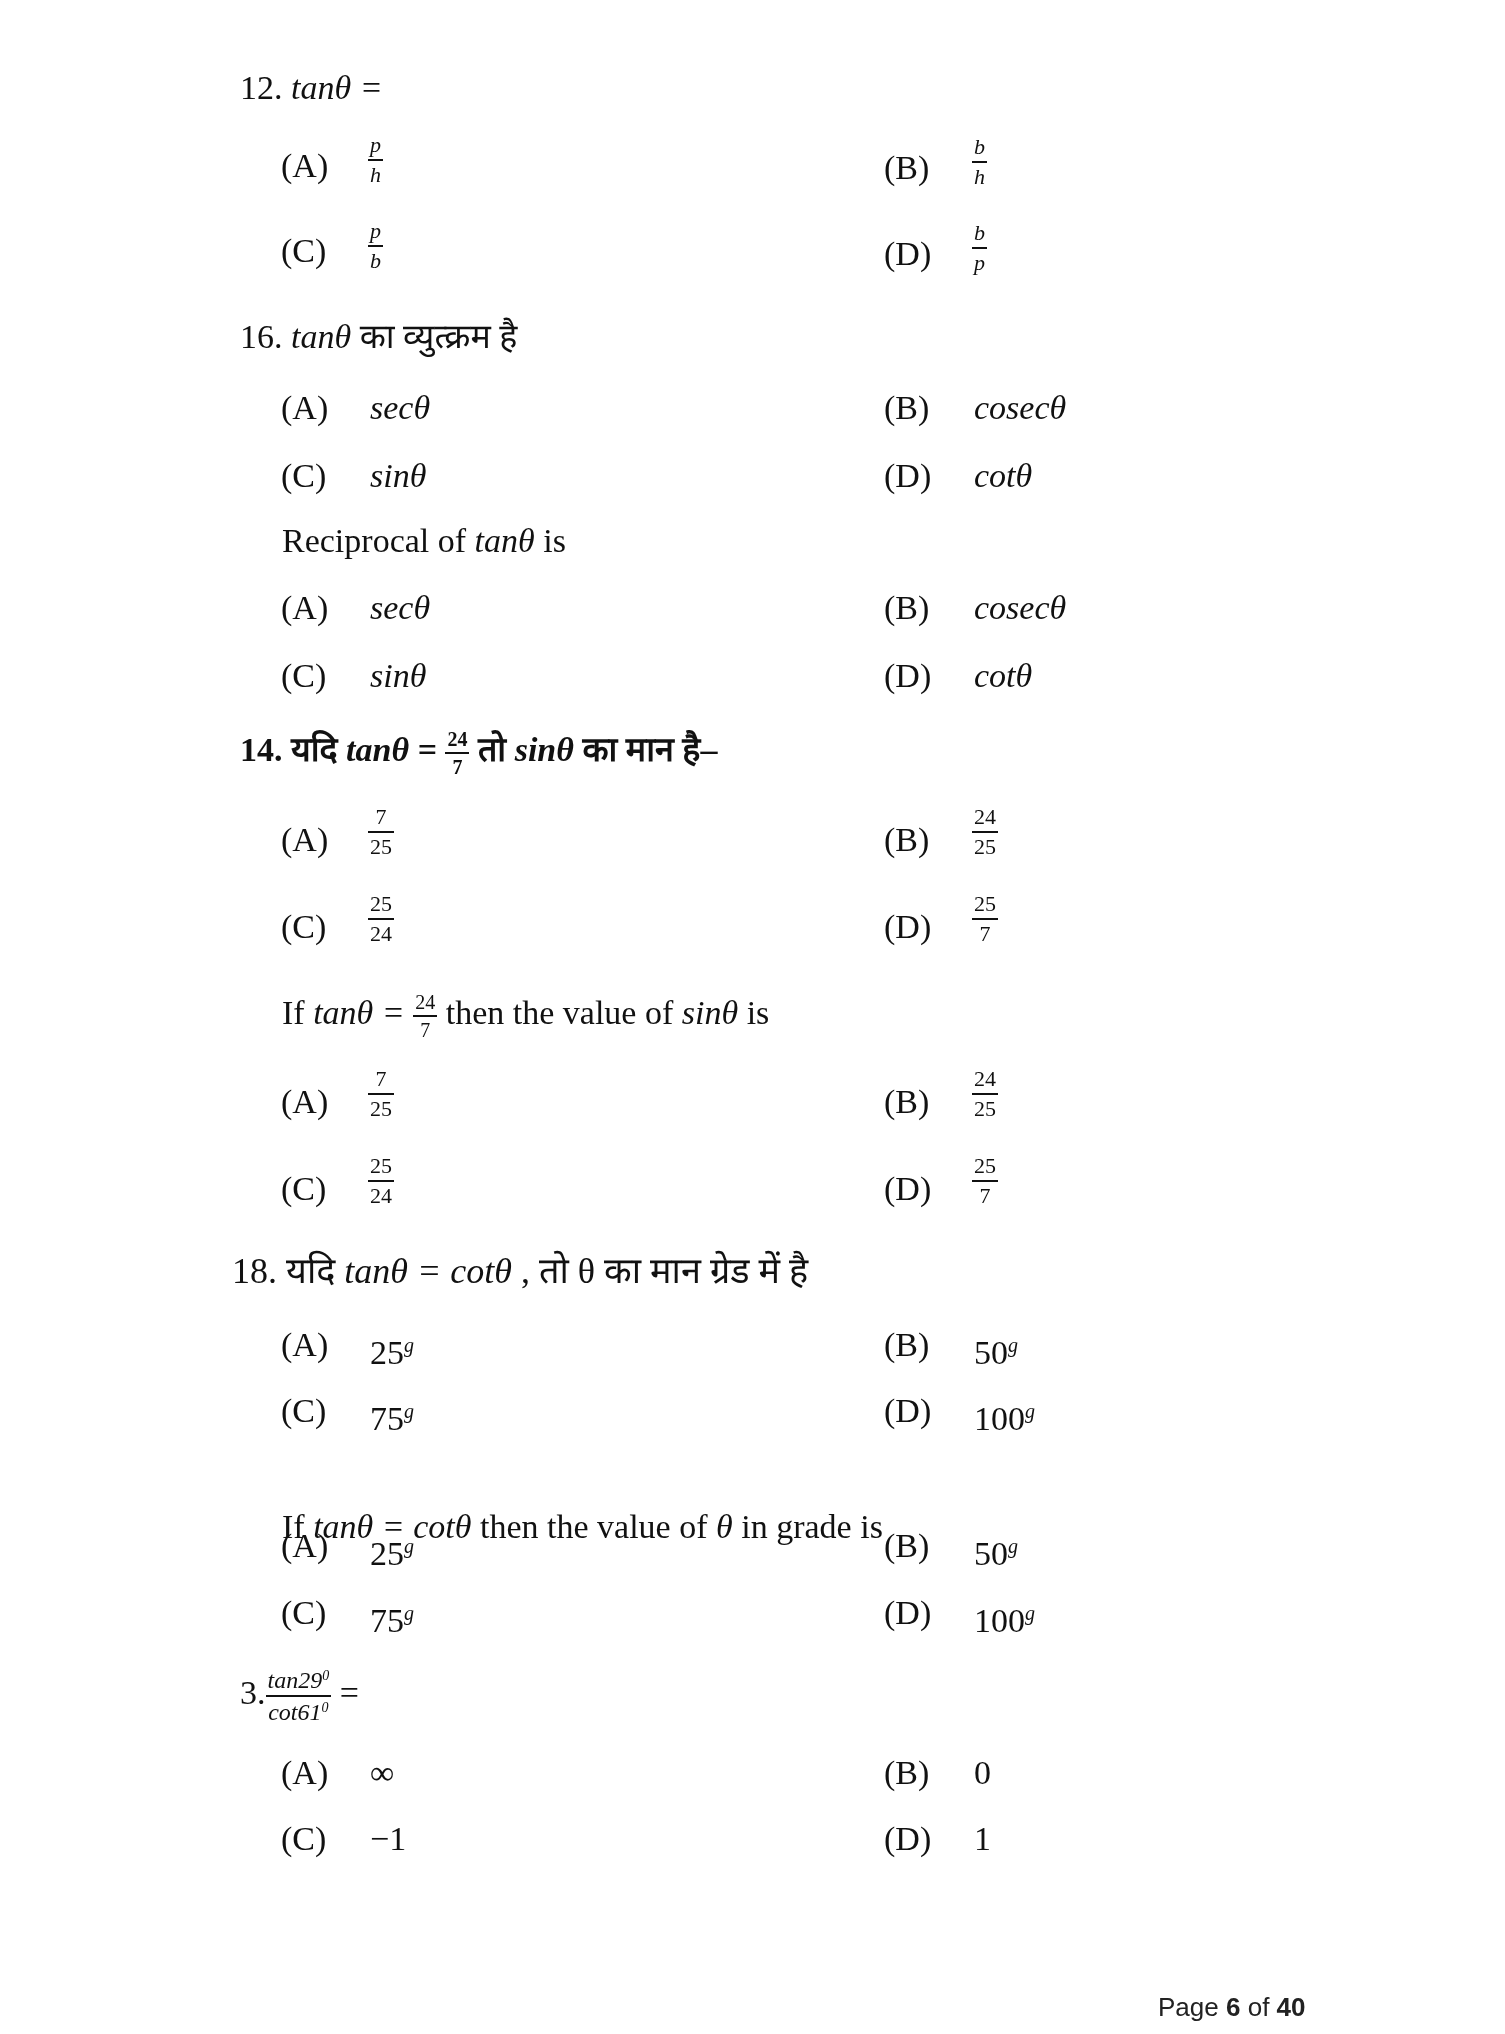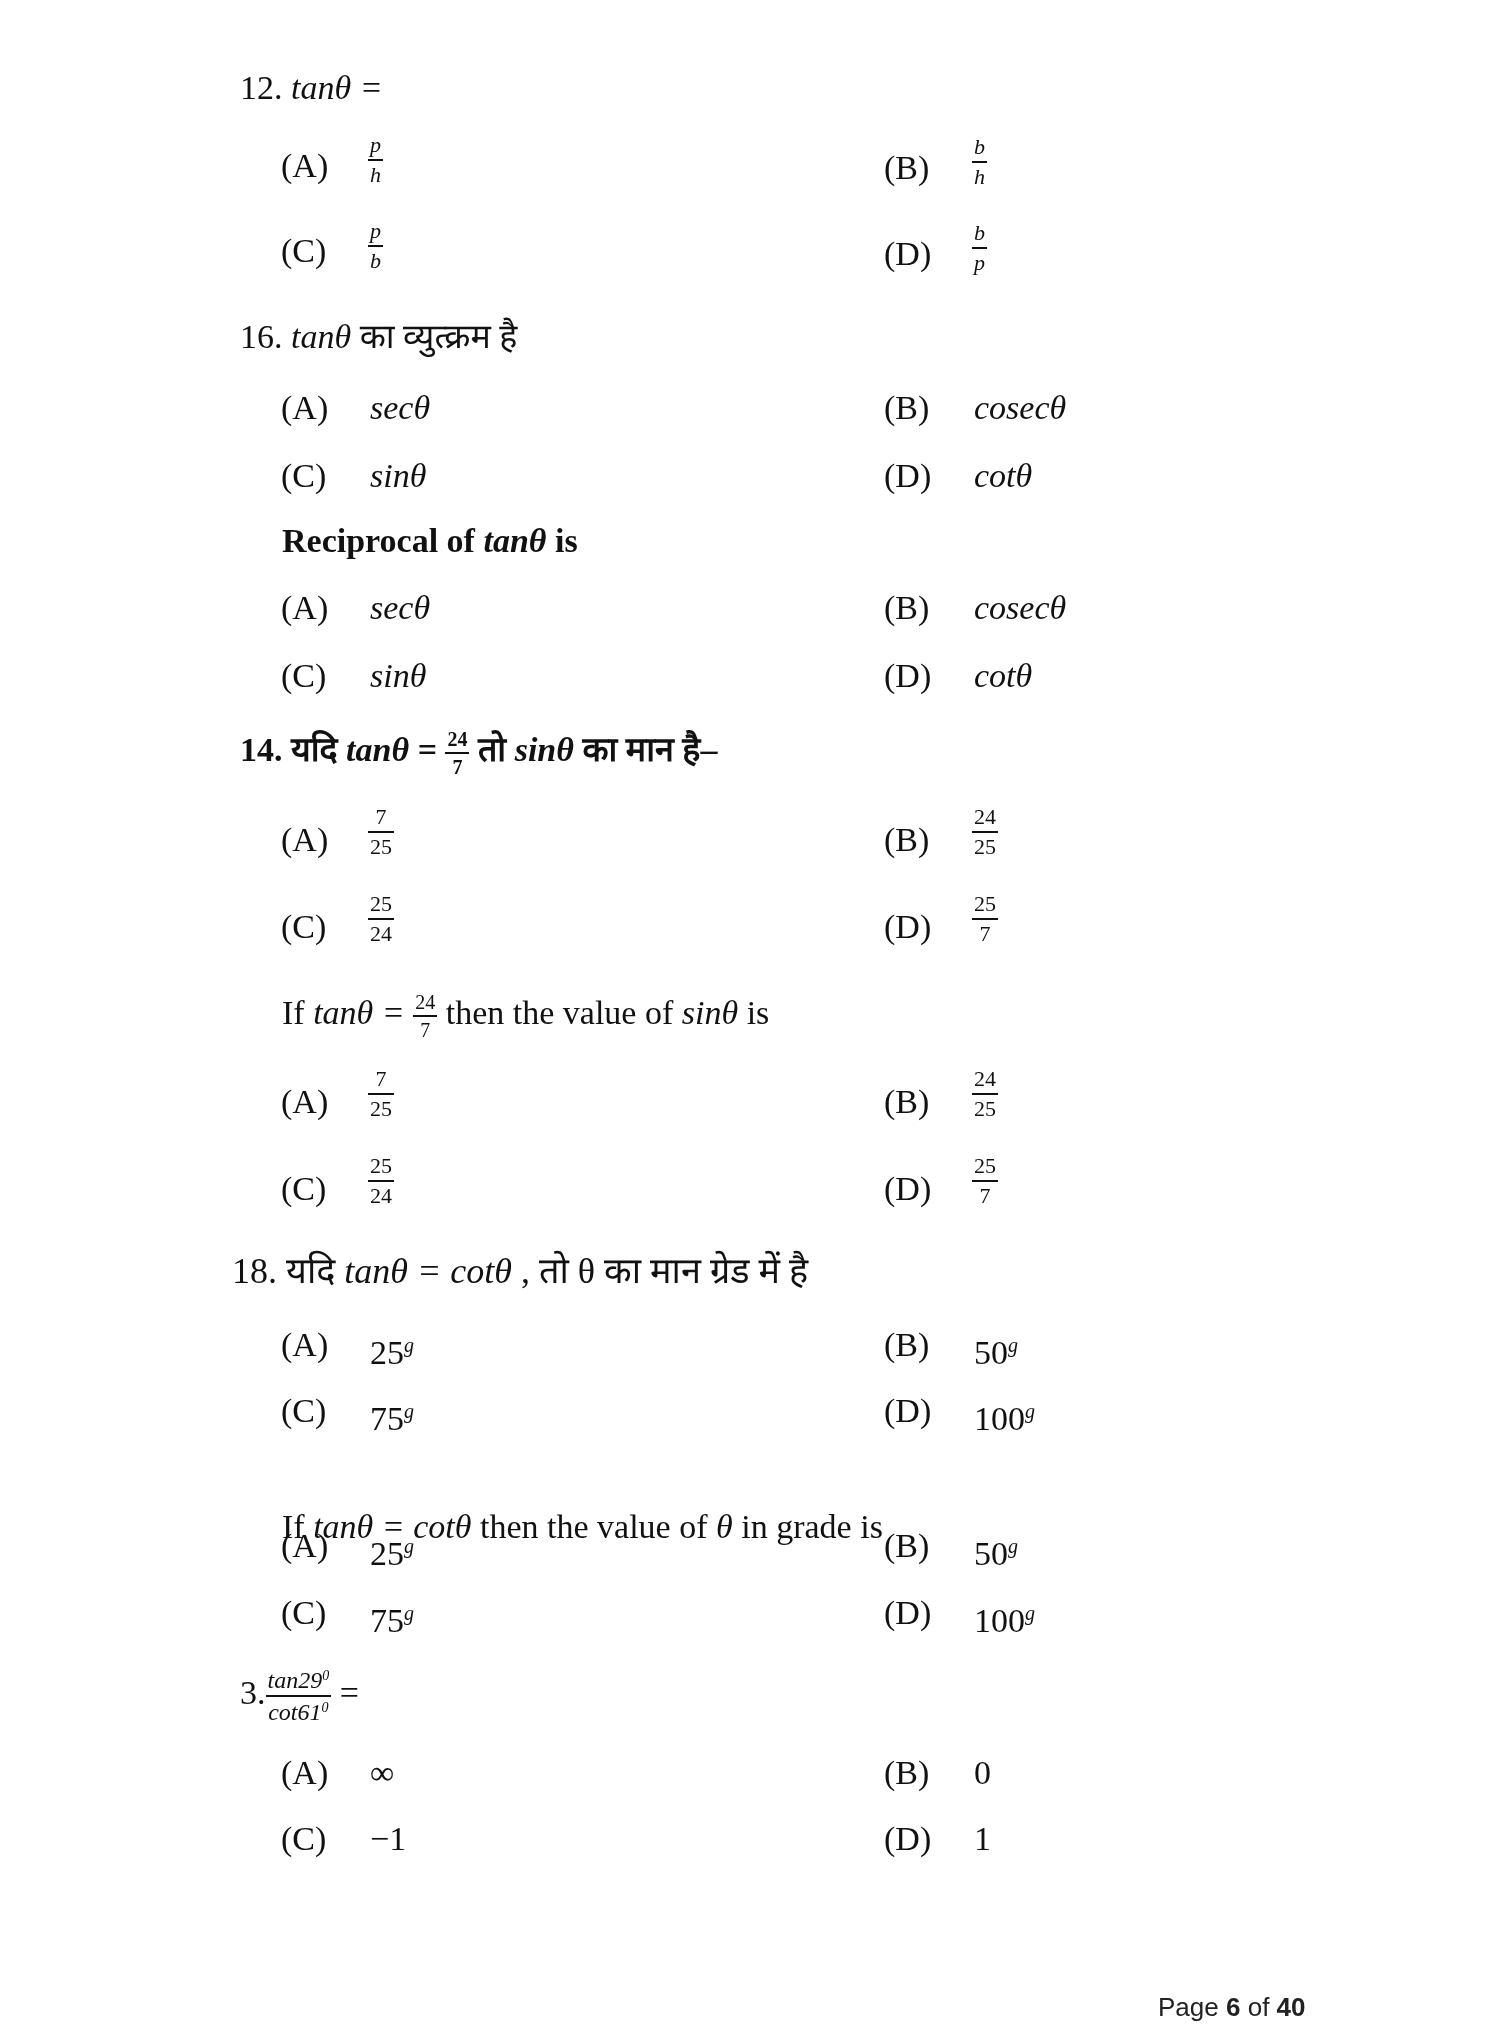--- a/index.html
+++ b/index.html
@@ -80,21 +80,21 @@
 
   <span class="opt-label" style="left:281px; top:388px;">(A)</span>
   <span class="opt-val m" style="left:370px; top:388px;">secθ</span>
   <span class="opt-label" style="left:884px; top:388px;">(B)</span>
   <span class="opt-val m" style="left:974px; top:388px;">cosecθ</span>
   <span class="opt-label" style="left:281px; top:456px;">(C)</span>
   <span class="opt-val m" style="left:370px; top:456px;">sinθ</span>
   <span class="opt-label" style="left:884px; top:456px;">(D)</span>
   <span class="opt-val m" style="left:974px; top:456px;">cotθ</span>
 
-  <div class="line" style="left:282px; top:521px;font-weight:bold;">
+  <div class="line" style="left:282px; top:521px;">
     <span>Reciprocal of</span>
     <span class="m">tanθ</span>
     <span>is</span>
   </div>
 
   <span class="opt-label" style="left:281px; top:588px;">(A)</span>
   <span class="opt-val m" style="left:370px; top:588px;">secθ</span>
   <span class="opt-label" style="left:884px; top:588px;">(B)</span>
   <span class="opt-val m" style="left:974px; top:588px;">cosecθ</span>
   <span class="opt-label" style="left:281px; top:656px;">(C)</span>

